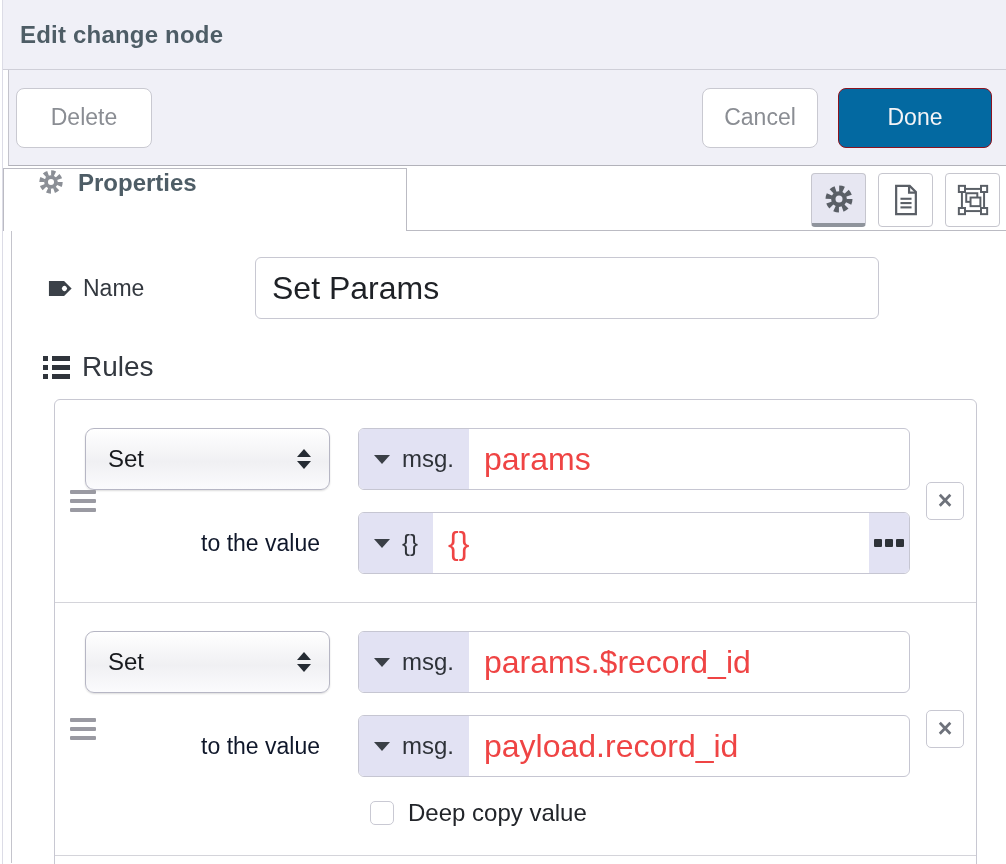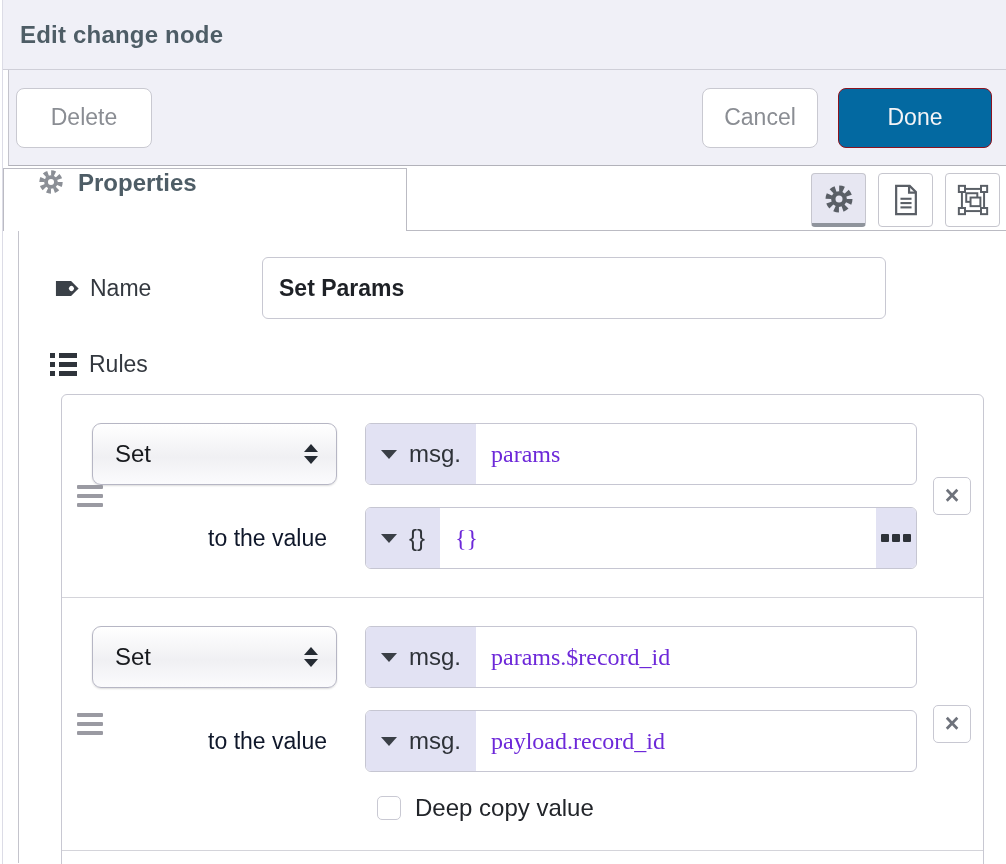--- a/index.html
+++ b/index.html
@@ -34,27 +34,27 @@
   .tab { width:404px; margin-top:2px; background:#fff; border:1px solid #bbbbc3; border-bottom:none;
     display:flex; padding-left:34px; gap:14px; cursor:pointer; }
   .tab-label { font-size:24px; font-weight:bold; color:#4e5d66; }
   .tab-rest { flex:1; border-bottom:1px solid #bbbbc3; display:flex; align-items:center;
     justify-content:flex-end; gap:12px; padding-right:6px; padding-top:4px; }
   .icon-btn { width:55px; height:54px; background:#fff; border:1px solid #c6c6ce; border-radius:4px;
     display:flex; align-items:center; justify-content:center; cursor:pointer; }
   .icon-btn.selected { background:#e7e7f2; border-bottom:4px solid #8f949c; }
 
   
-  .content { margin-left:15px; border-left:1px solid #c4c4cc; height:632px; background:#fff;
+  .content { margin-left:8px; border-left:1px solid #c4c4cc; height:632px; background:#fff;
     padding:26px 0 16px 31px; }
   .form-row { display:flex; align-items:center; }
   .form-label { display:flex; align-items:center; gap:13px; width:212px; font-size:23px; color:#33383f; }
   .name-input { width:624px; height:62px; border:1px solid #c8c8d2; border-radius:6px;
-    font-size:23px; padding:0 16px; color:#1e2126; outline:none; font-family:"Liberation Sans",sans-serif;font-weight:bold; }
-  .rules-label { margin:32px 0 16px 0; display:flex; gap:12px; align-items:center; font-size:23px; }
+    font-size:32px; padding:0 16px; color:#1e2126; outline:none; font-family:"Liberation Sans",sans-serif; }
+  .rules-label { margin:32px 0 16px 0; display:flex; gap:12px; align-items:center; font-size:28px; }
 
   
   .rules-box { margin-left:11px; width:923px; border:1px solid #c8c8d2; border-radius:6px;
     min-height:520px; background:#fff; overflow:hidden; }
   .rule { position:relative; padding:28px 0; }
   .rule-2 { border-top:1px solid #d4d4da; }
   .rule-stub { border-top:1px solid #d4d4da; height:80px; }
   .rule-row { display:flex; align-items:center; margin-bottom:22px; }
   .rule-row:last-of-type { margin-bottom:0; }
   .cell-left { width:275px; display:flex; justify-content:flex-end; align-items:center; }
@@ -70,22 +70,22 @@
     color:#6e727b; font-size:25px; font-weight:bold; display:flex; align-items:center;
     justify-content:center; cursor:pointer; line-height:1; padding-bottom:2px; }
 
   
   .typed { display:flex; height:62px; border:1px solid #c6c6d2; border-radius:6px; overflow:hidden;
     background:#fff; align-items:stretch; }
   .typed-prefix { background:#e2e2f3; display:flex; align-items:center; gap:12px; padding:0 15px;
     font-size:24px; color:#2e3238; cursor:pointer; flex:0 0 auto; }
   .caret-down { width:0; height:0; border-left:8px solid transparent; border-right:8px solid transparent;
     border-top:9px solid #3a3f46; }
-  .typed-text { flex:1; border:none; outline:none; padding-left:15px; font-size:24px; color:#6d28d9;
-    background:transparent; min-width:0; font-family:Liberation Serif, serif; }
+  .typed-text { flex:1; border:none; outline:none; padding-left:15px; font-size:32px; color:#ef4444;
+    background:transparent; min-width:0; font-family:Liberation Sans, sans-serif; }
   .typed-append { width:40px; background:#e2e2f3; display:flex; align-items:center; justify-content:center;
     gap:3px; cursor:pointer; flex:0 0 auto; }
   .typed-append .dot { width:8px; height:8px; background:#2e3238; border-radius:1px; }
 
   
   .nr-select { width:245px; height:62px; border:1px solid #b6b6c4; border-radius:9px;
     background:linear-gradient(180deg,#ffffff 0%, #f0f0f3 55%, #fbfbfd 100%);
     box-shadow:0 1px 2px rgba(0,0,0,.14);
     display:flex; align-items:center; justify-content:space-between;
     padding:0 18px 0 22px; font-size:24px; color:#17191d; cursor:pointer; }

